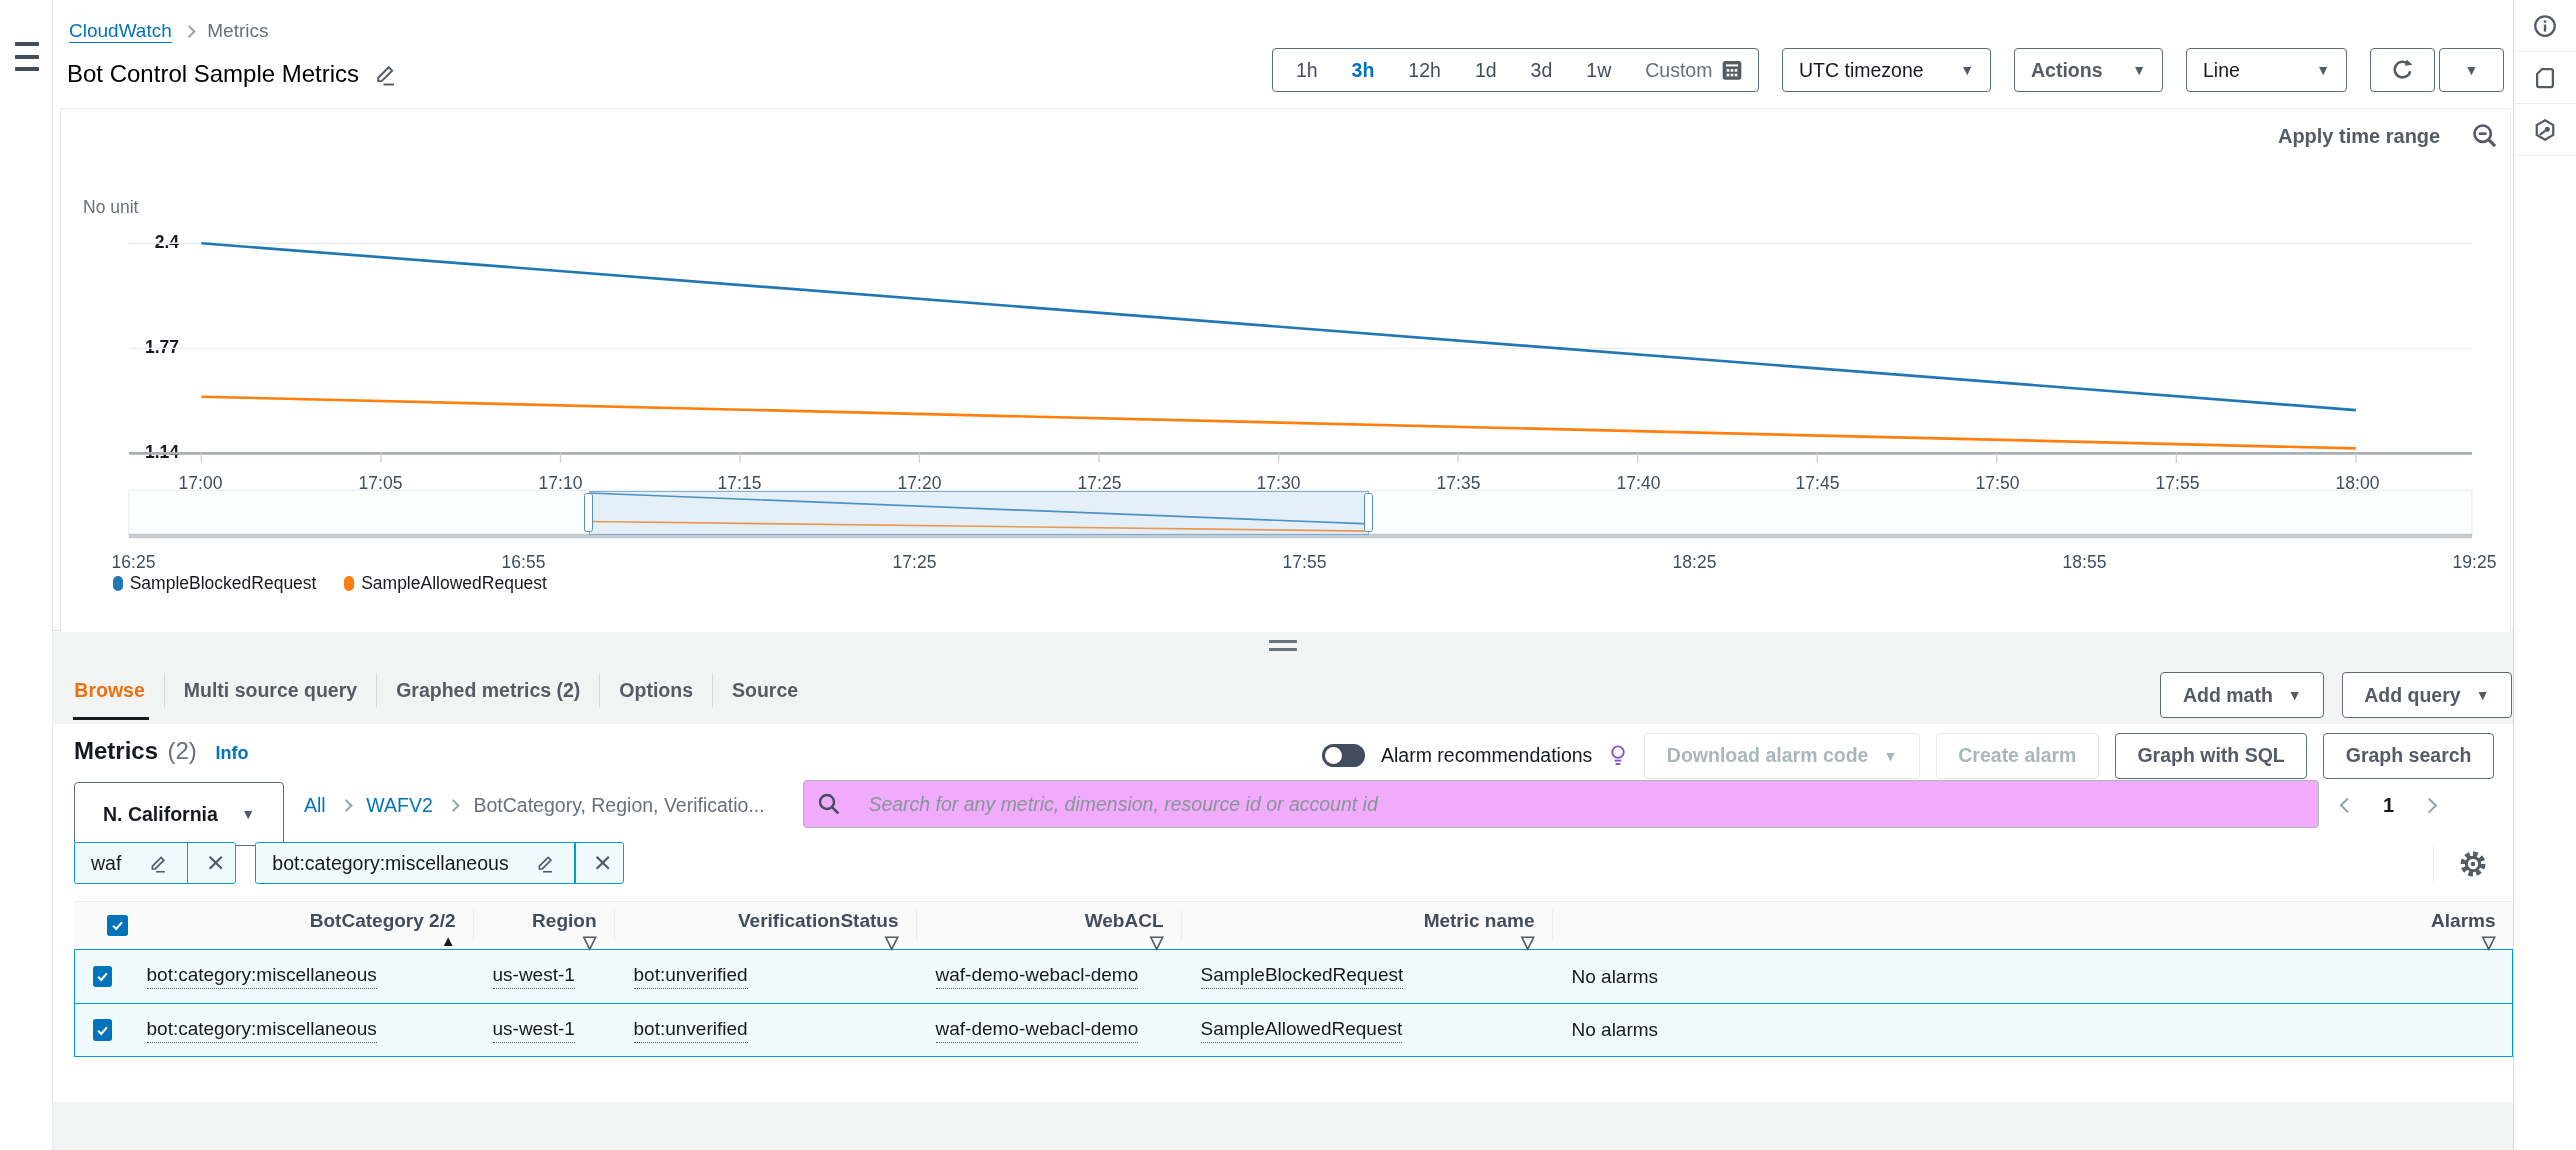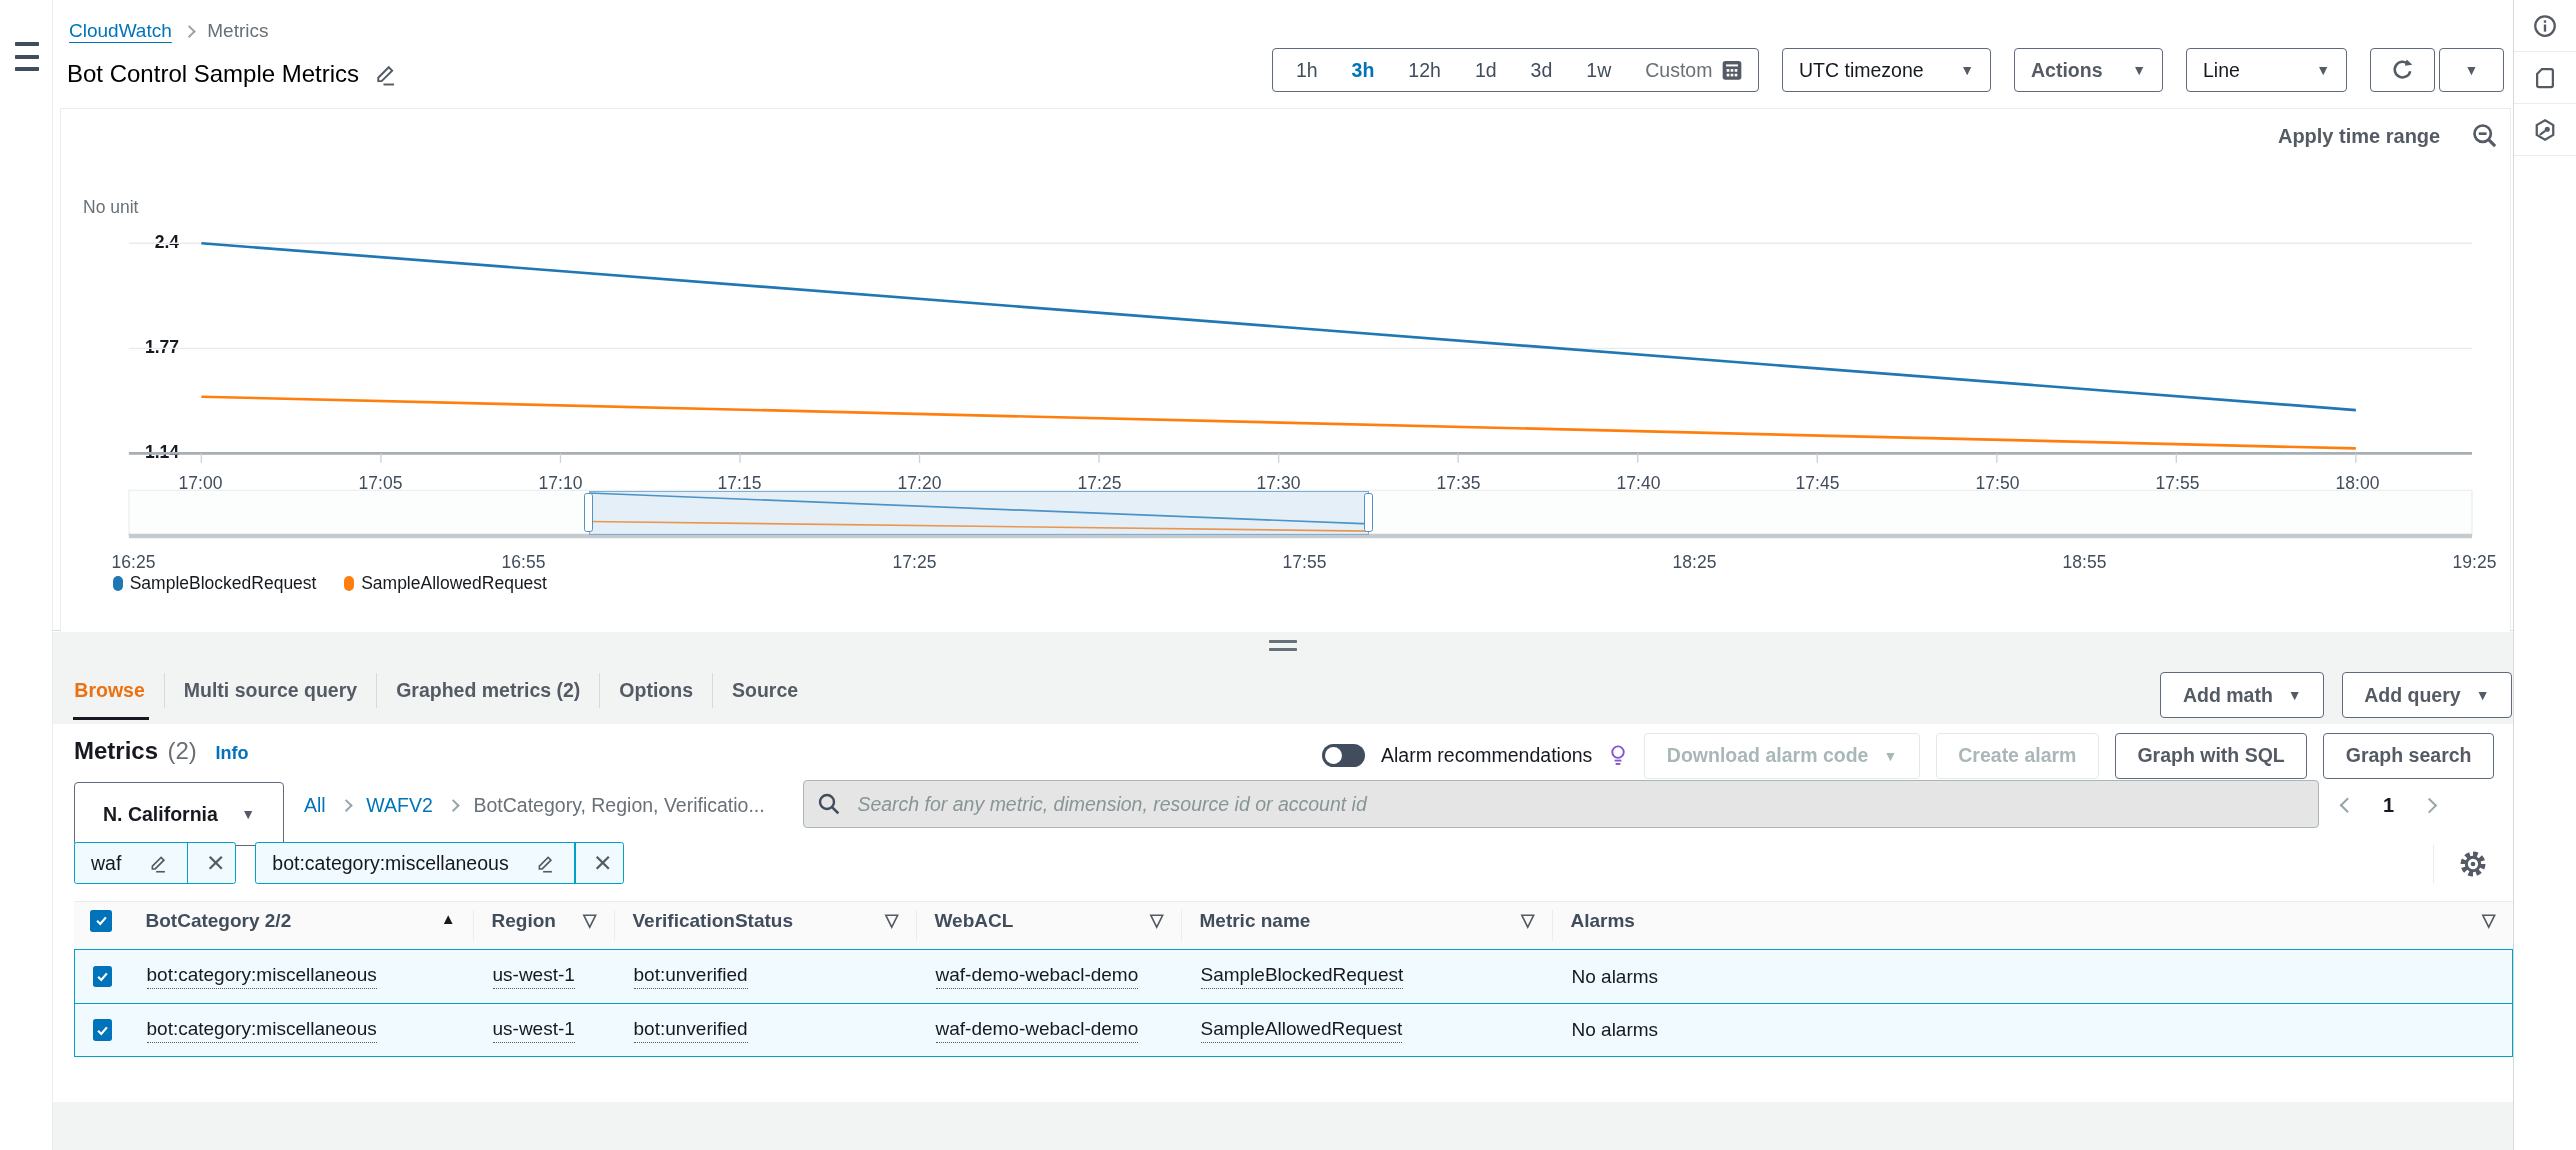--- a/index.html
+++ b/index.html
@@ -74,40 +74,40 @@
   .info-link { font-size:18px; font-weight:700; color:#0073bb; margin-left:9.4px; cursor:pointer; }
   .alarm-controls { position:absolute; top:8px; right:19px; display:flex; align-items:center; gap:16px; height:47px; }
   .toggle { width:43px; height:23px; border-radius:11.4px; background:#414d5c; position:relative; cursor:pointer; }
   .toggle .knob { position:absolute; left:2.7px; top:2.7px; width:17.5px; height:17.5px; border-radius:50%; background:#fff; }
   .toggle-label { font-size:19.5px; color:#16191f; }
   
   .region-btn { position:absolute; left:21px; top:58px; height:64px; width:210px; padding:0 28px; justify-content:space-between; font-size:19.5px; font-weight:700; color:#16191f; cursor:pointer; }
   .browse-path { position:absolute; left:251px; top:58px; height:46px; display:flex; align-items:center; gap:16px; font-size:19.5px; }
   .browse-path a { color:#0073bb; cursor:pointer; text-decoration:none; }
   .path-rest { color:#687078; }
-  .search-box { position:absolute; left:750px; top:56px; height:48px; width:1516px; border:1.3px solid #aab7b8; border-radius:4px; background:#e5e5e5; display:flex; align-items:center; padding:0 13.4px; gap:16px; }
+  .search-box { position:absolute; left:750px; top:56px; height:48px; width:1516px; border:1.3px solid #aab7b8; border-radius:4px; background:#f0abfc; display:flex; align-items:center; padding:0 13.4px; gap:27px; }
   .search-box input { flex:1; border:none; outline:none; font-size:19.5px; color:#16191f; font-family:"Liberation Sans",sans-serif; background:transparent; }
   .search-box input::placeholder { color:#879596; font-style:italic; }
   .pager { position:absolute; top:70px; right:78px; display:flex; align-items:center; gap:30px; }
   .pager .chev { border-color:#99a4aa; width:10.8px; height:10.8px; border-width:2.4px; cursor:pointer; }
   .chev-left { transform:rotate(-135deg); }
   .chev-right { transform:rotate(45deg); }
   .page-num { font-size:20px; font-weight:700; color:#16191f; cursor:pointer; }
   
   .filters { position:absolute; left:21px; top:118px; display:flex; gap:19px; }
   .chip { display:flex; align-items:center; border:1.3px solid #00a1c9; background:#f1faff; border-radius:2.7px; height:42px;gap:8px; }
   .chip-label { padding:0 8px 0 16px; font-size:19.5px; color:#16191f; }
   .chip-btn { padding:0 10.8px; display:flex; align-items:center; cursor:pointer; height:100%; }
   .chip-sep { width:1.3px; background:#00a1c9; align-self:stretch; }
   .gear-sep { position:absolute; right:79px; top:121px; width:1.3px; height:38px; background:#eaeded; }
   .gear-wrap { position:absolute; right:24px; top:124px; cursor:pointer; }
   
   .mtable { position:absolute; left:21px; right:0; top:177px; }
   .thead { display:flex; align-items:center; height:48px; background:#fafafa; border-top:1.3px solid #eaeded; font-size:19px; font-weight:700; color:#414d5c; }
-  .th { display:flex; align-items:flex-start; padding:0 17.5px; height:31px; border-right:1.3px solid #eaeded; }
+  .th { display:flex; align-items:flex-end; padding:0 17.5px; height:31px; border-right:1.3px solid #eaeded;flex-direction:column; }
   .th:last-child { border-right:none; }
   .col-check { width:54px; padding:0; justify-content:center; border-right:none !important; }
   .col-1 { width:346px; } .col-2 { width:141px; } .col-3 { width:302px; }
   .col-4 { width:265px; } .col-5 { width:371px; } .col-6 { flex:1; }
   .sort-ico { margin-left:auto; font-size:15px; color:#16191f; cursor:pointer; }
   .filt-ico { margin-left:auto; font-size:17.5px; color:#545b64; cursor:pointer; }
   .trow { display:flex; align-items:center; height:54px; background:#f1faff; border:1.3px solid #00a1c9; border-bottom:none; }
   .trow:last-child { border-bottom:1.3px solid #00a1c9; }
   .trow .th-like { padding:0 17.5px; display:flex; align-items:center; }
   .cellv { font-size:19px; color:#16191f; border-bottom:1.3px dotted #545b64; padding-bottom:2px; cursor:pointer; white-space:nowrap; }

